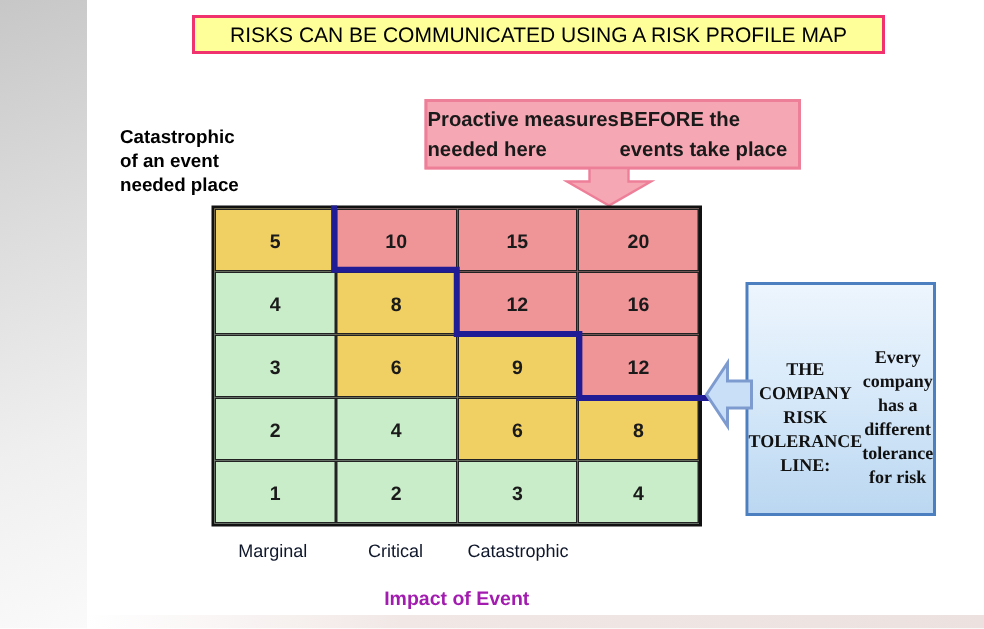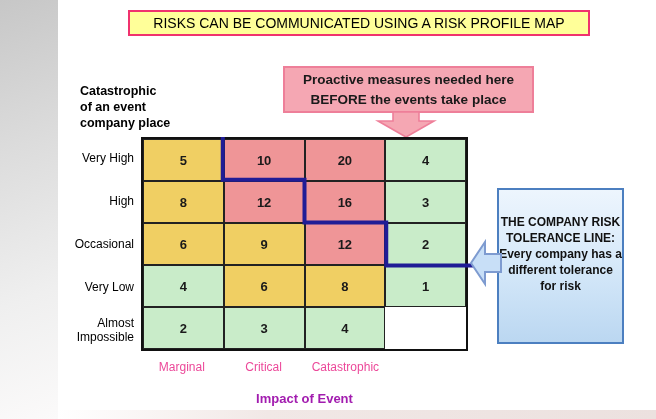--- a/index.html
+++ b/index.html
@@ -18,21 +18,21 @@
     display:flex;align-items:center;justify-content:center;
     font-size:14px;font-weight:normal;color:#000;white-space:nowrap;z-index:2;}
 
   
   .prob-label{position:absolute;left:80px;top:83px;font-size:12.5px;font-weight:bold;
     color:#000;line-height:16px;z-index:2;}
 
   
   .pink-callout{position:absolute;left:283px;top:66px;width:247px;height:43px;
     background:var(--pink-callout-bg);border:2px solid var(--pink-callout-border);
-    display:flex;flex-direction:column;align-items:center;justify-content:center;
+    display:flex;flex-direction:row;align-items:center;justify-content:center;
     font-size:13.5px;font-weight:bold;color:#1a1a1a;line-height:20px;z-index:2;}
   .pink-arrow{position:absolute;left:375px;top:112px;z-index:2;}
 
   
   .matrix{position:absolute;left:141px;top:137px;width:327px;height:214px;
     border:2px solid #111;box-sizing:border-box;display:grid;
     grid-template-columns:repeat(4,1fr);grid-template-rows:repeat(5,1fr);z-index:2;}
   .cell{border:1px solid #222;display:flex;align-items:center;justify-content:center;
     font-size:13px;font-weight:bold;color:#1a1a1a;}
   .cell[data-tone="yellow"]{background:var(--cell-yellow);}
@@ -41,73 +41,67 @@
 
   
   .row-labels{position:absolute;left:56px;top:137px;width:78px;height:214px;
     display:grid;grid-template-rows:repeat(5,1fr);z-index:2;}
   .row-label{display:flex;align-items:center;justify-content:flex-end;text-align:right;
     font-size:12px;color:#000;line-height:14px;}
 
   
   .col-labels{position:absolute;left:141px;top:360px;width:327px;
     display:grid;grid-template-columns:repeat(4,1fr);z-index:2;}
-  .col-label{text-align:center;font-size:12px;color:#ec4899;}
+  .col-label{text-align:center;font-size:12px;color:#0f172a;}
   .impact-label{position:absolute;left:141px;top:391px;width:327px;text-align:center;
     font-size:13px;font-weight:bold;color:#a21caf;z-index:2;}
 
   
   .tolerance-svg{position:absolute;left:141px;top:135px;z-index:3;pointer-events:none;}
 
   
   .blue-callout{position:absolute;left:497px;top:188px;width:127px;height:156px;
     border:2px solid var(--blue-callout-border);
     background:linear-gradient(to bottom,var(--blue-callout-bg-top) 0%,#d8eafa 45%,var(--blue-callout-bg-bottom) 100%);
-    display:flex;flex-direction:column;align-items:center;justify-content:flex-start;
+    display:flex;flex-direction:row;align-items:center;justify-content:flex-start;
     padding-top:24px;box-sizing:border-box;
-    font-size:12px;font-weight:bold;color:#111;line-height:16px;text-align:center;z-index:2;}
+    font-size:12px;font-weight:bold;color:#111;line-height:16px;text-align:center;z-index:2;font-family:Liberation Serif, serif;}
   .blue-arrow{position:absolute;left:467px;top:238px;z-index:4;}
 </style>
 </head>
 <body>
 
 <div id="slide">
 
   <div class="left-gradient"></div>
   <div class="bottom-strip"></div>
 
   <div class="title-box">
     <span>RISKS CAN BE COMMUNICATED USING A RISK PROFILE MAP</span>
   </div>
 
   <div class="prob-label">
     <span style="display:block">Catastrophic</span>
     <span style="display:block">of an event</span>
-    <span style="display:block">company place</span>
+    <span style="display:block">needed place</span>
   </div>
 
   <div class="pink-callout">
     <span>Proactive measures needed here</span>
     <span>BEFORE the events take place</span>
   </div>
   <svg class="pink-arrow" width="62" height="27">
     <polygon points="18,0 44,0 44,9 59,9 31,25 3,9 18,9" style="fill:var(--pink-callout-bg);stroke:var(--pink-callout-border);stroke-width:1.6"></polygon>
   </svg>
 
-  <div class="row-labels">
-    <div class="row-label">Very High</div>
-    <div class="row-label">High</div>
-    <div class="row-label">Occasional</div>
-    <div class="row-label">Very Low</div>
-    <div class="row-label" style="width:72px;margin-left:auto">Almost Impossible</div>
-  </div>
 
   <div class="matrix">
     <div class="cell" data-tone="yellow">5</div>
     <div class="cell" data-tone="pink">10</div>
+    <div class="cell" data-tone="pink">15</div>
     <div class="cell" data-tone="pink">20</div>
     <div class="cell" data-tone="green">4</div>
     <div class="cell" data-tone="yellow">8</div>
     <div class="cell" data-tone="pink">12</div>
     <div class="cell" data-tone="pink">16</div>
     <div class="cell" data-tone="green">3</div>
     <div class="cell" data-tone="yellow">6</div>
     <div class="cell" data-tone="yellow">9</div>
     <div class="cell" data-tone="pink">12</div>
     <div class="cell" data-tone="green">2</div>

